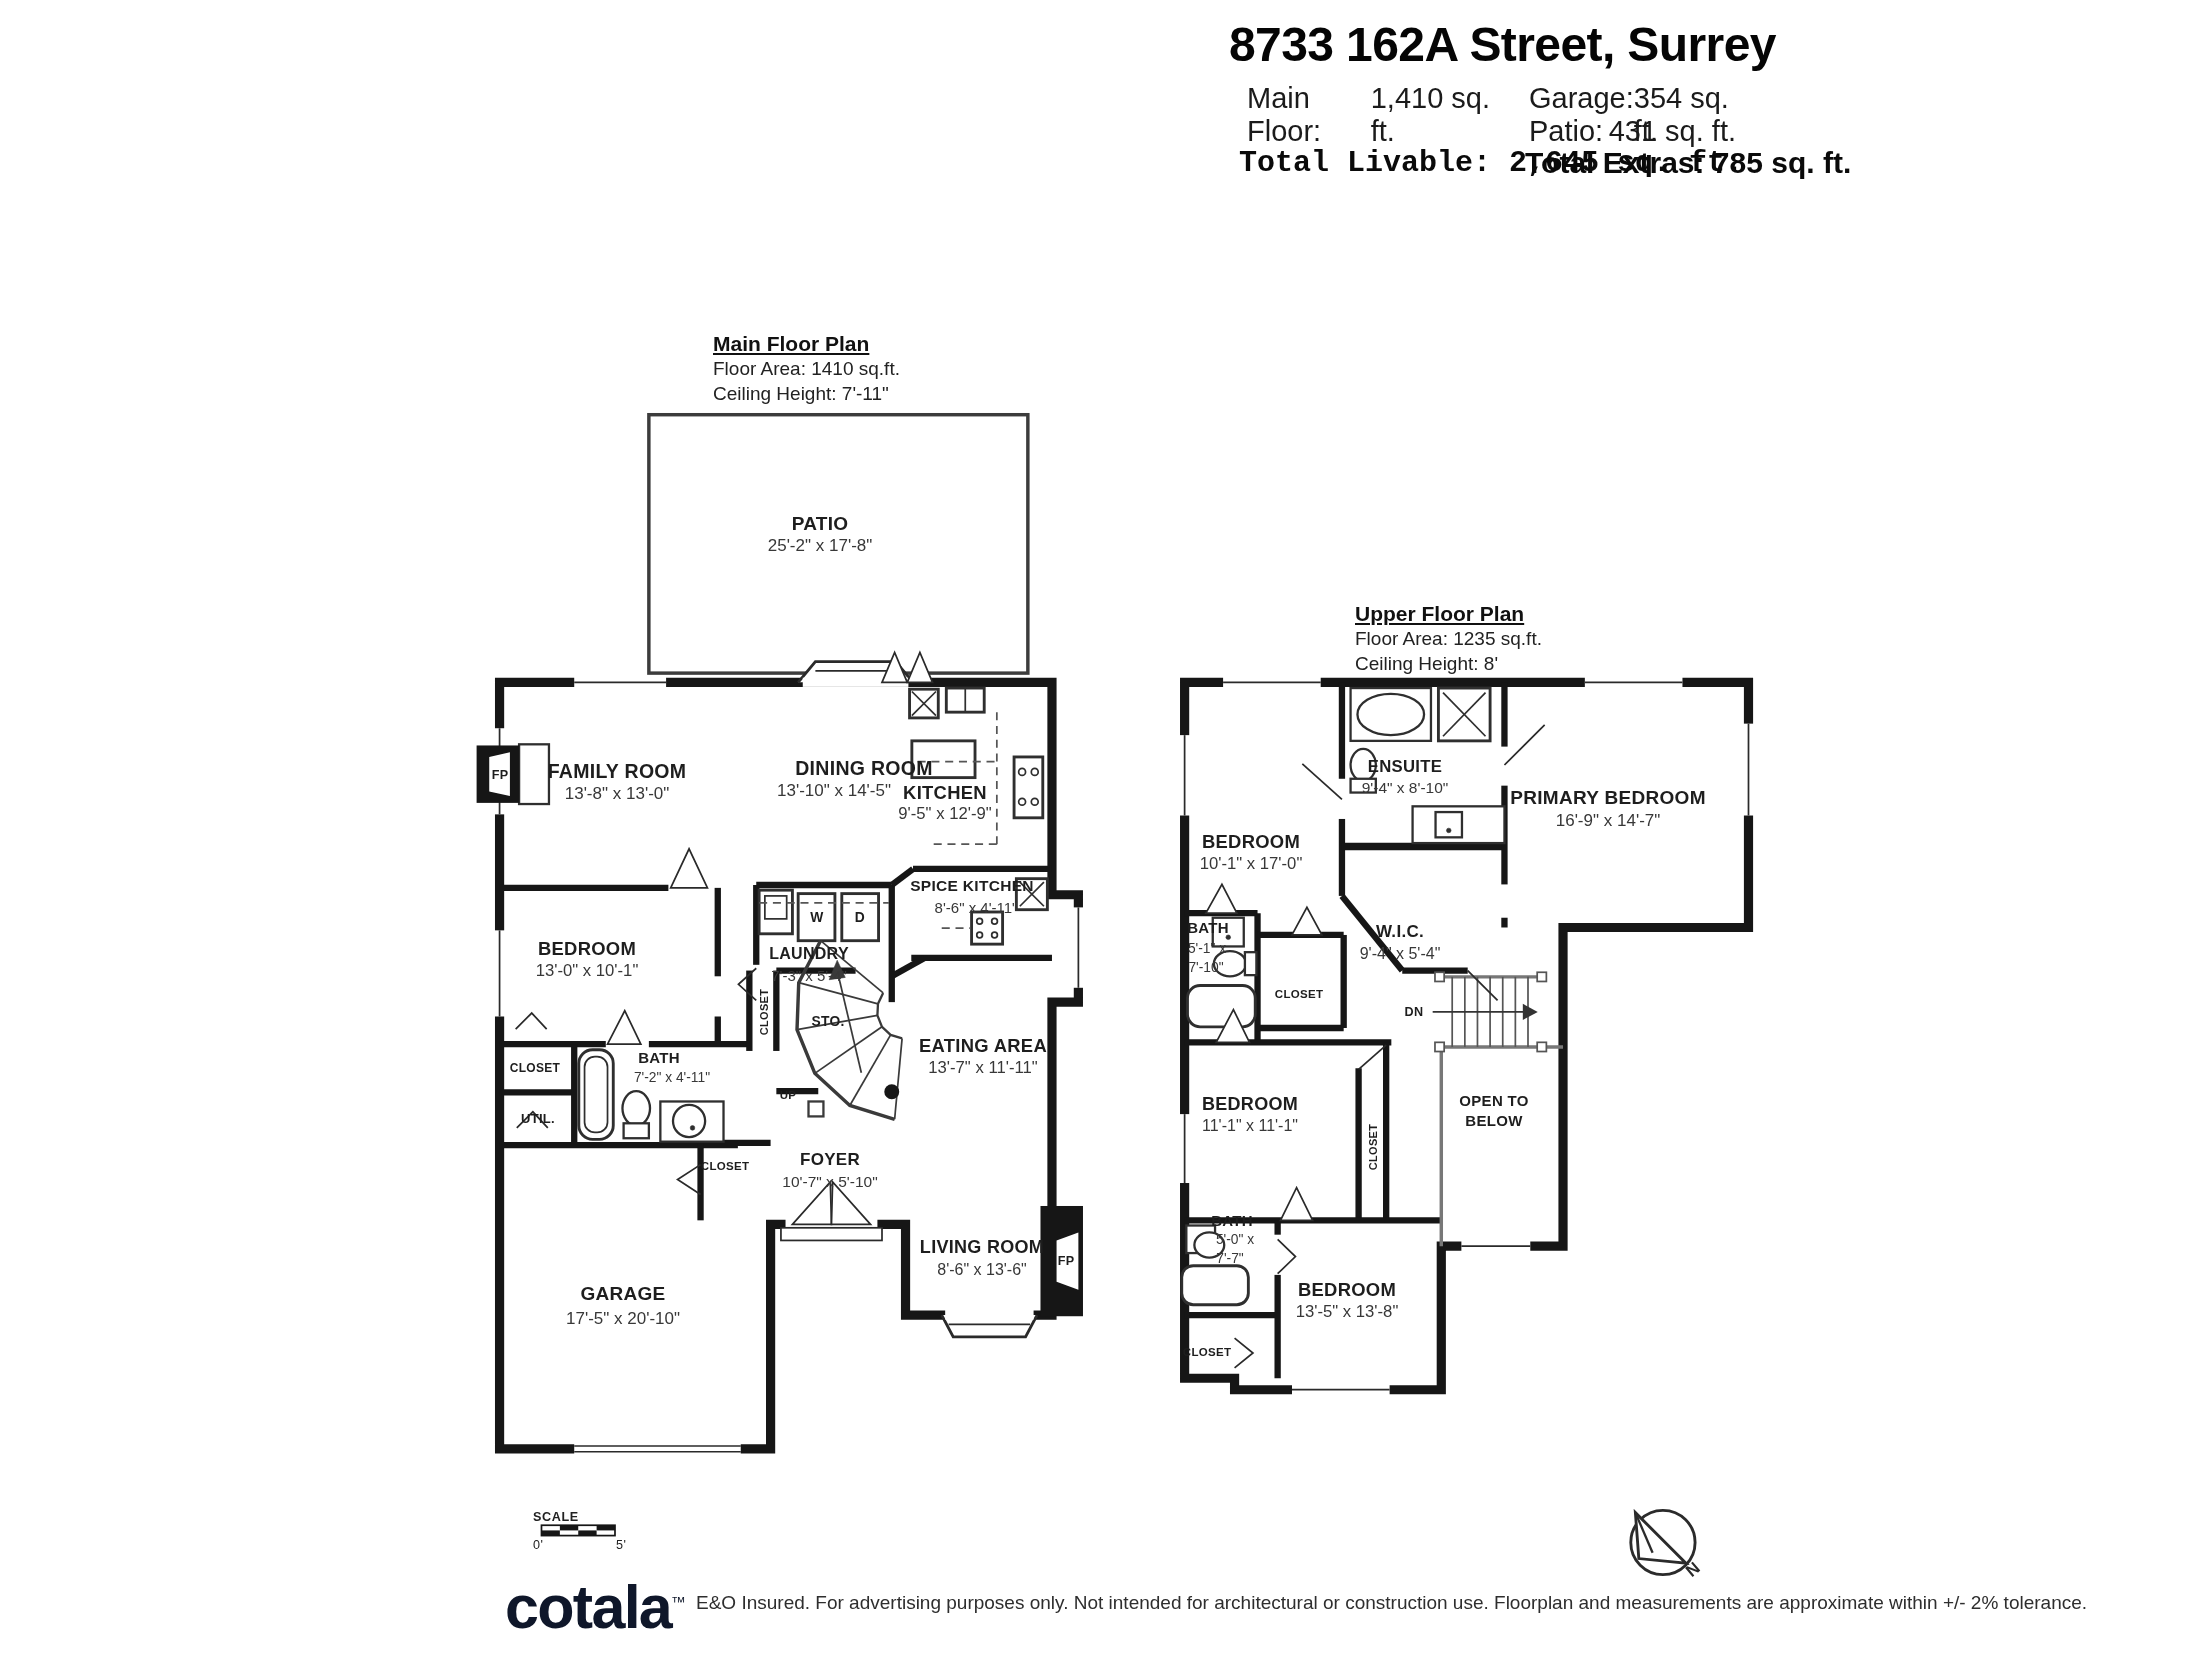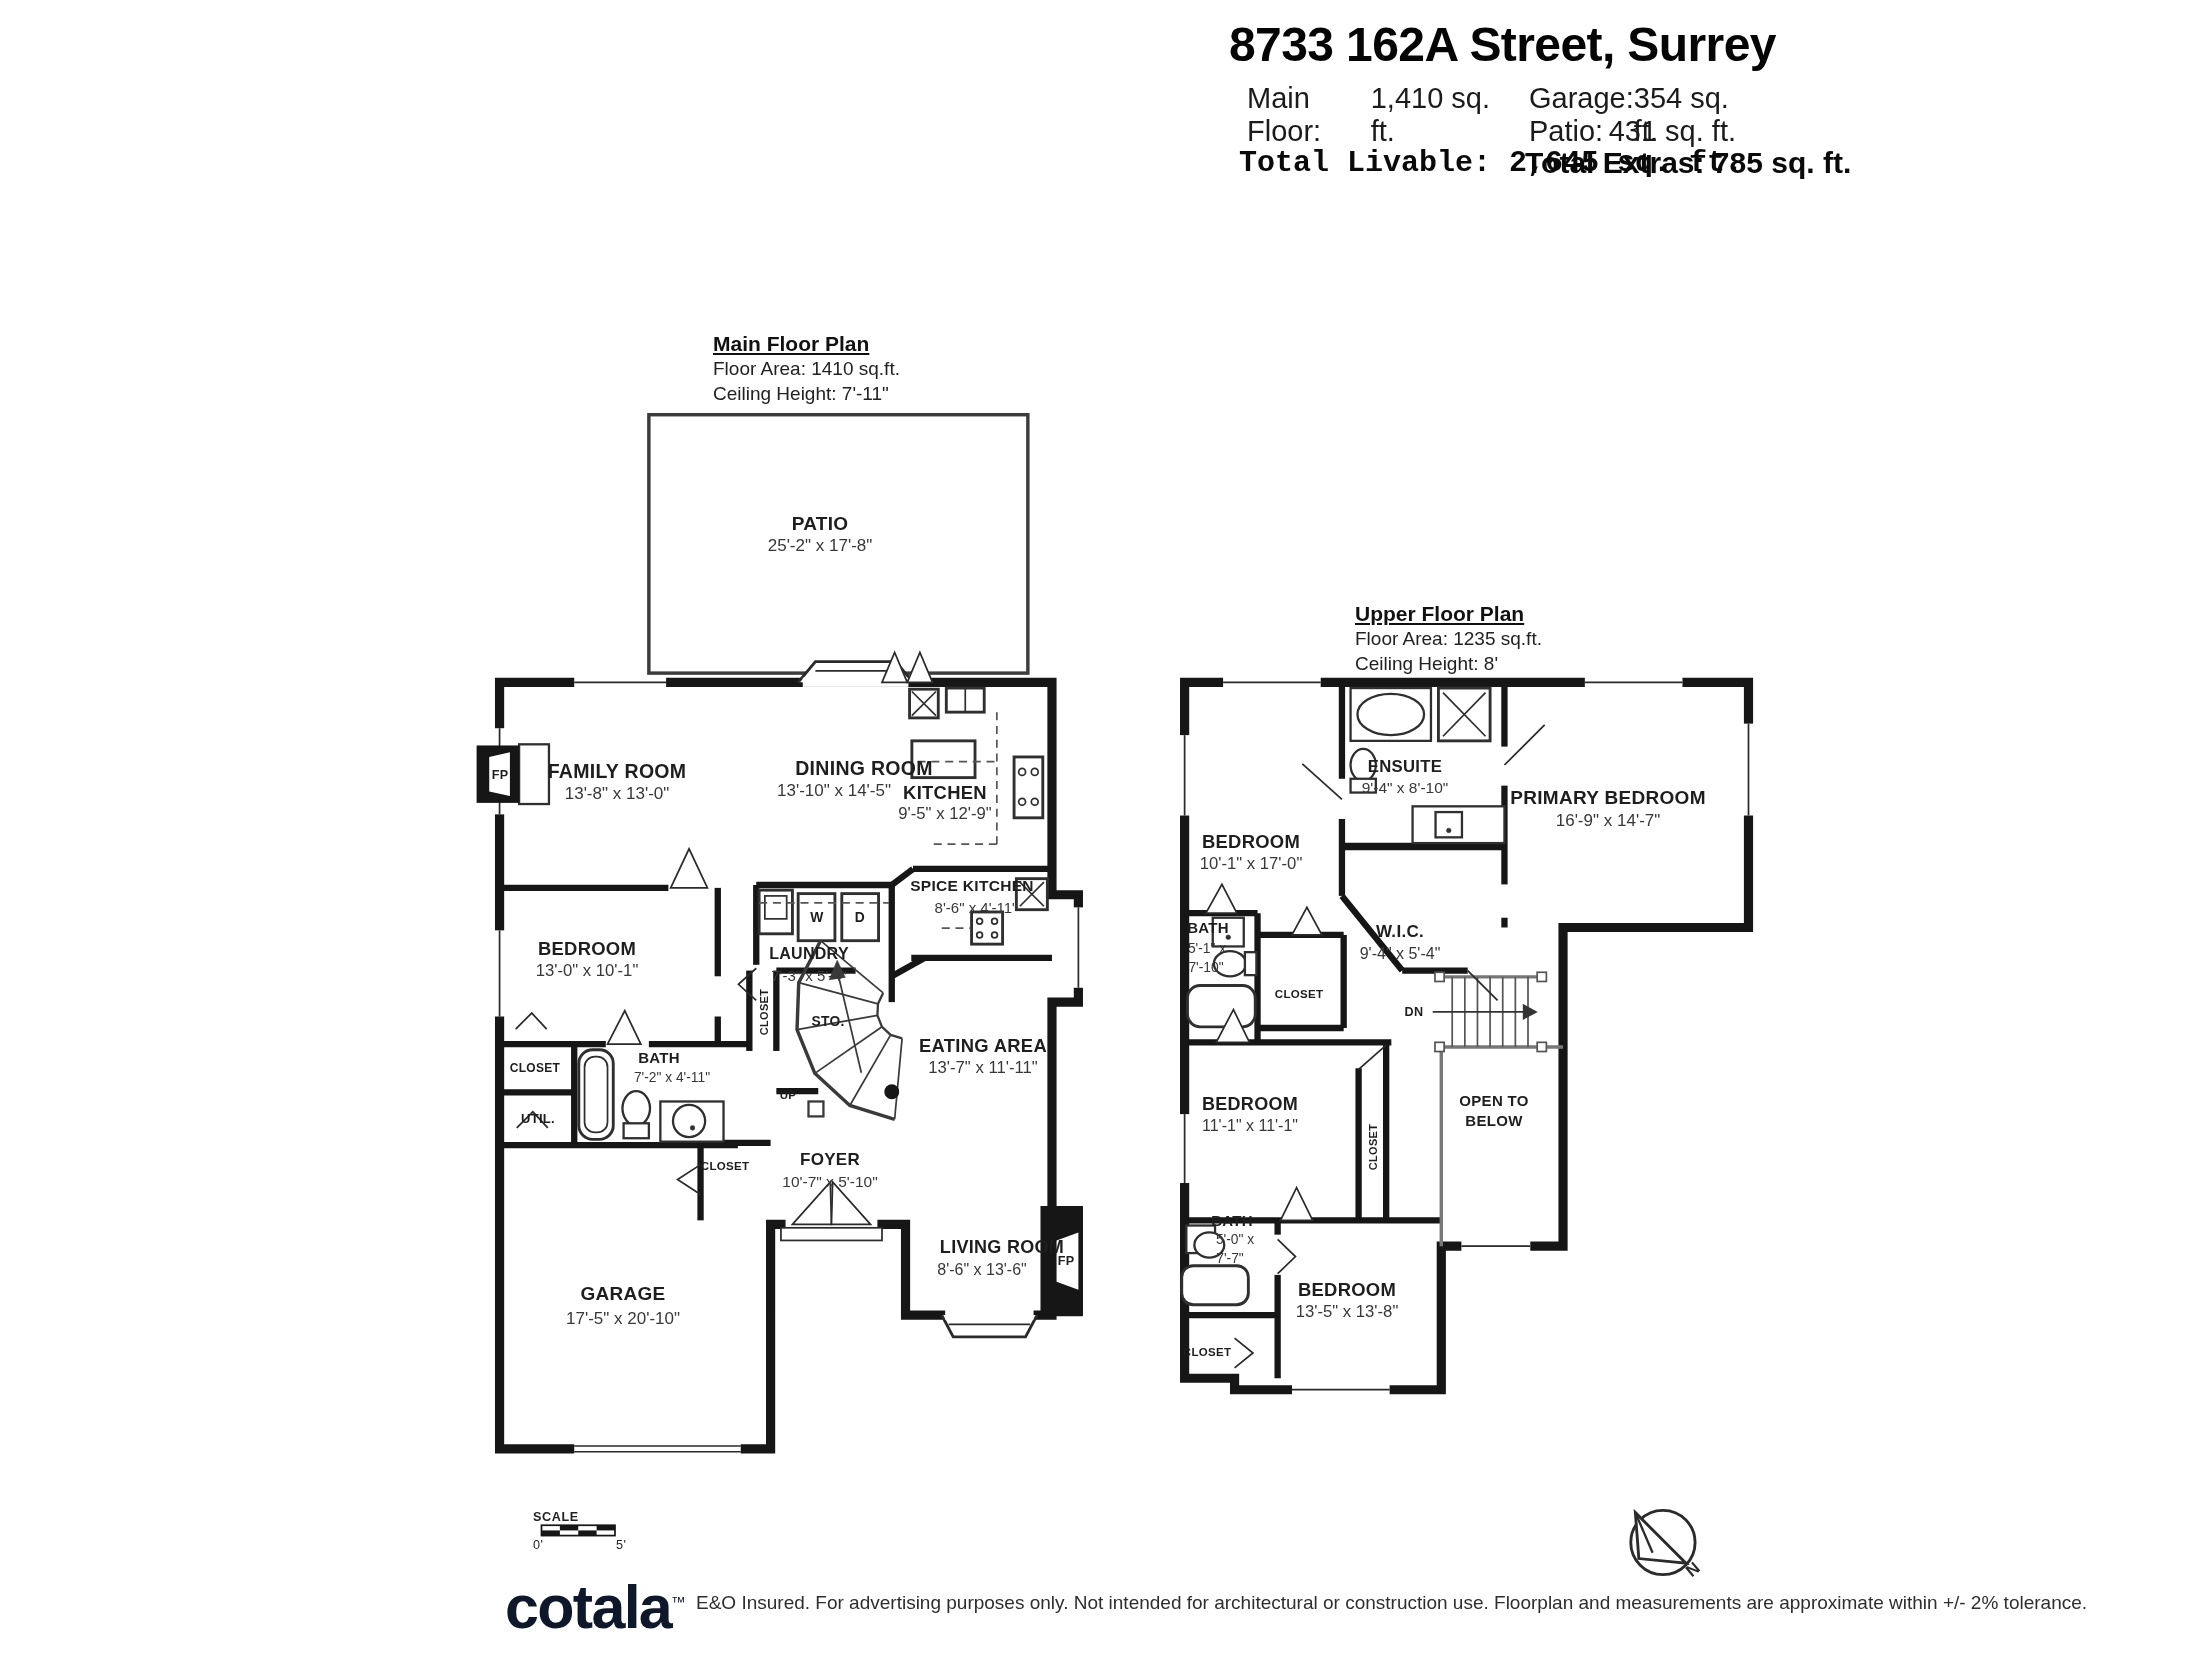--- a/index.html
+++ b/index.html
@@ -356,21 +356,21 @@
   <div class="room" style="left:538px;top:1118px;font-size:13px;">UTIL.</div>
 
   <div class="room" style="left:659px;top:1057px;font-size:15px;">BATH</div>
   <div class="dims" style="left:672px;top:1077px;font-size:13.8px;">7'-2" x 4'-11"</div>
 
   <div class="room" style="left:725px;top:1166px;font-size:11.5px;">CLOSET</div>
 
   <div class="room" style="left:830px;top:1160px;font-size:17px;">FOYER</div>
   <div class="dims" style="left:830px;top:1182px;font-size:15.5px;">10'-7" x 5'-10"</div>
 
-  <div class="room" style="left:982px;top:1247px;font-size:18px;margin-left:20px;">LIVING ROOM</div>
+  <div class="room" style="left:982px;top:1247px;font-size:18px;">LIVING ROOM</div>
   <div class="dims" style="left:982px;top:1270px;font-size:16px;">8'-6" x 13'-6"</div>
 
   <div class="room" style="left:623px;top:1294px;font-size:19px;">GARAGE</div>
   <div class="dims" style="left:623px;top:1319px;font-size:17px;">17'-5" x 20'-10"</div>
 
   <div class="room" style="left:500px;top:775px;font-size:12.6px;">FP</div>
   <div class="room" style="left:1066px;top:1261px;font-size:12.6px;">FP</div>
   <div class="room" style="left:788px;top:1095px;font-size:11.5px;">UP</div>
 
   <div class="room" style="left:1251px;top:842px;font-size:18.4px;">BEDROOM</div>

